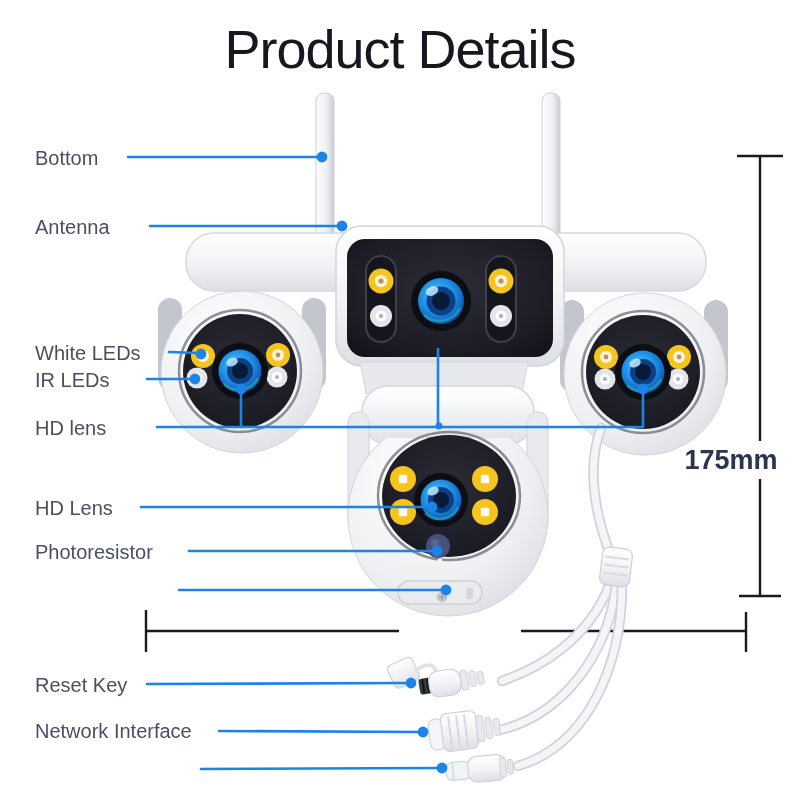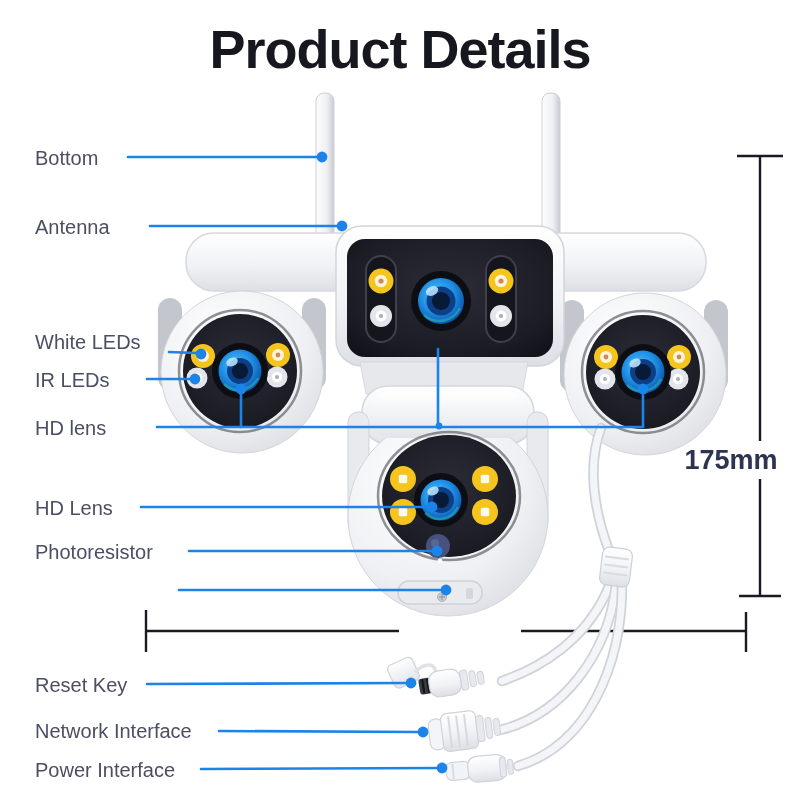--- a/index.html
+++ b/index.html
@@ -10,21 +10,21 @@
     --dimension-line:#1a1a22;
   }
   *{margin:0;padding:0;box-sizing:border-box;}
   html,body{background:#ffffff;}
   .stage{
     position:relative;width:800px;height:800px;background:#ffffff;overflow:hidden;
     font-family:"Liberation Sans", sans-serif;
   }
   .title{
     position:absolute;top:18px;left:0;width:800px;text-align:center;
-    font-size:54px;font-weight:700;letter-spacing:-1px;color:var(--title-text);
+    font-size:54px;font-weight:400;letter-spacing:-1px;color:var(--title-text);
   }
   .callout{
     position:absolute;left:35px;height:28px;line-height:28px;
     font-size:20px;color:var(--label-text);white-space:nowrap;
   }
   .dim-text{
     position:absolute;text-align:center;font-size:27px;font-weight:600;
     color:var(--dimension-text);white-space:nowrap;
   }
   svg{position:absolute;top:0;left:0;}
@@ -311,24 +311,23 @@
         <circle class="lead-dot" cx="423" cy="732" r="5.4"></circle>
       <line class="lead" x1="201" y1="769" x2="438" y2="768"></line>
         <circle class="lead-dot" cx="442" cy="768" r="5.4"></circle>
     </g>
   </svg>
 
   <div class="title">Product Details</div>
 
   <div class="callout" style="top:144px">Bottom</div>
   <div class="callout" style="top:213px">Antenna</div>
-  <div class="callout" style="top:328px">White LEDs</div>
+  <div class="callout" style="top:339px">White LEDs</div>
   <div class="callout" style="top:366px">IR LEDs</div>
   <div class="callout" style="top:414px">HD lens</div>
   <div class="callout" style="top:494px">HD Lens</div>
   <div class="callout" style="top:538px">Photoresistor</div>
   <div class="callout" style="top:671px">Reset Key</div>
   <div class="callout" style="top:717px">Network Interface</div>
-  <div class="callout" style="top:756px">Power Interface</div>
 
   <div class="dim-text" style="left:656px;top:445px;width:150px">175mm</div>
 
 </div>
 
 </body></html>

